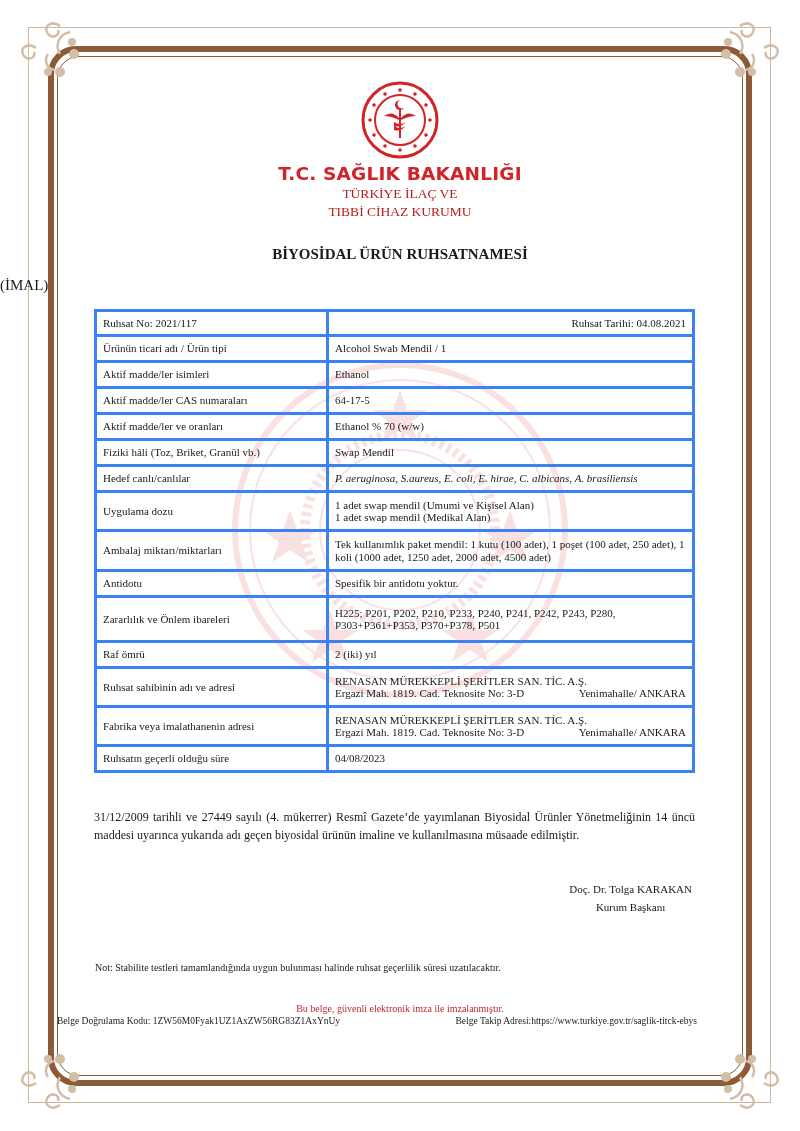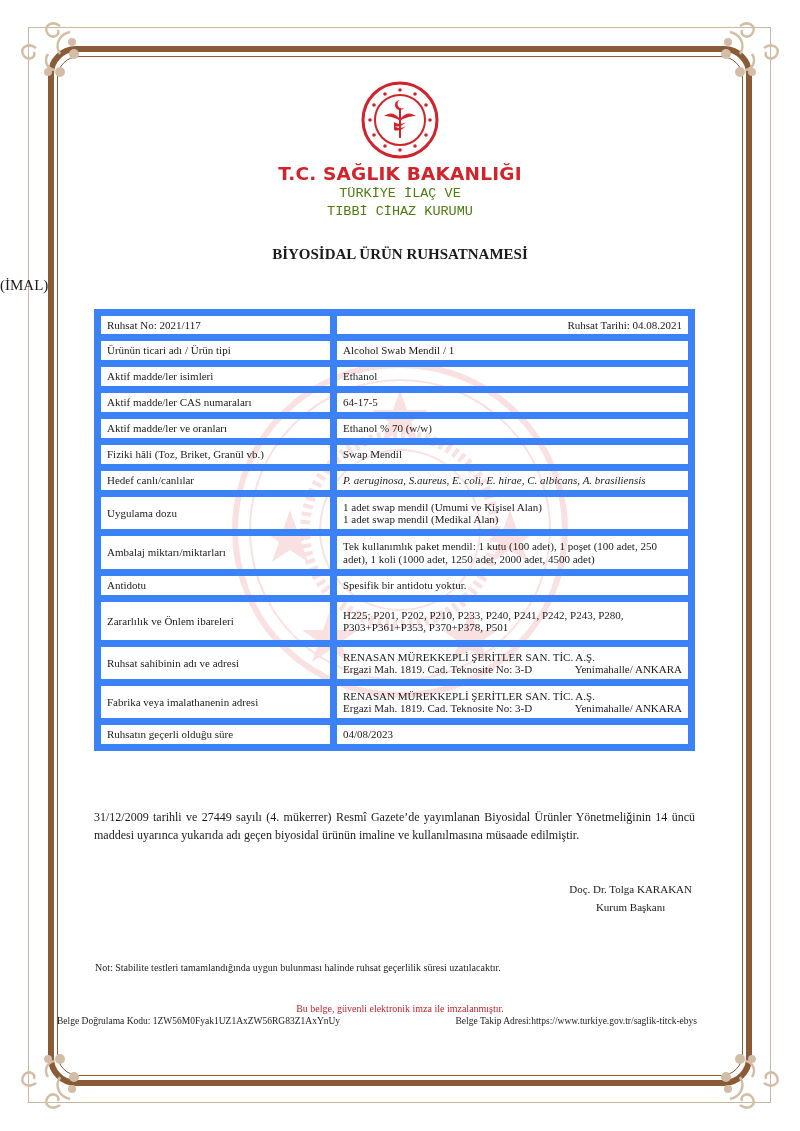--- a/index.html
+++ b/index.html
@@ -23,33 +23,33 @@
   
   .watermark { position: absolute; left: 230px; top: 360px; width: 340px; height: 340px;
                opacity: 0.13; pointer-events: none; }
 
   
   .logo { position: absolute; left: 360px; top: 80px; width: 80px; height: 80px; }
   .org-main { position: absolute; top: 163px; left: 0; width: 800px; text-align: center;
               font-family: "DejaVu Sans", "Liberation Sans", sans-serif; font-weight: bold;
               font-size: 18.5px; color: #d2232a; letter-spacing: 0.2px; }
   .org-sub { position: absolute; left: 0; width: 800px; text-align: center;
-             font-family: Liberation Mono, monospace; font-size: 13.5px; color: #4d7c0f; }
+             font-family: Liberation Serif, serif; font-size: 13.5px; color: #b91c1c; }
   .org-sub.l1 { top: 186px; }
   .org-sub.l2 { top: 204px; }
 
   .doc-title { position: absolute; top: 246px; left: 0; width: 800px; text-align: center;
                font-weight: bold; font-size: 15px; }
   .doc-subtitle { position: absolute; top: 277px; left: 0; width: 800px; 
                   font-size: 15px; }
 
   
   table.lic { position: absolute; left: 94px; top: 309px; width: 601px;
               border-collapse: collapse; font-size: 11px; }
-  table.lic td { border: 7px solid #3b82f6; padding: 0 6px; vertical-align: middle;
+  table.lic td { border: 3px solid #3b82f6; padding: 0 6px; vertical-align: middle;
                  line-height: 12.5px; margin-left: 14px; }
   table.lic td.k { width: 217px; }
   .right { text-align: right; }
   .italic { font-style: italic; }
   .addr-line2 { display: flex; justify-content: space-between; }
 
   
   .para { position: absolute; left: 94px; top: 808px; width: 601px; font-size: 12px;
           line-height: 18px; text-align: justify; }
   .sign { position: absolute; right: 108px; top: 880px; text-align: center; font-size: 11px;
@@ -212,20 +212,24 @@
     <td>Tek kullanımlık paket mendil: 1 kutu (100 adet), 1 poşet (100 adet, 250 adet), 1 koli (1000 adet, 1250 adet, 2000 adet, 4500 adet)</td>
   </tr>
   <tr style="height:26px">
     <td class="k">Antidotu</td>
     <td>Spesifik bir antidotu yoktur.</td>
   </tr>
   <tr style="height:45px">
     <td class="k">Zararlılık ve Önlem ibareleri</td>
     <td>H225; P201, P202, P210, P233, P240, P241, P242, P243, P280, P303+P361+P353, P370+P378, P501</td>
   </tr>
+  <tr style="height:26px">
+    <td class="k">Raf ömrü</td>
+    <td>2 (iki) yıl</td>
+  </tr>
   <tr style="height:39px">
     <td class="k">Ruhsat sahibinin adı ve adresi</td>
     <td>
       <div>RENASAN MÜREKKEPLİ ŞERİTLER SAN. TİC. A.Ş.</div>
       <div class="addr-line2">
         <span>Ergazi Mah. 1819. Cad. Teknosite No: 3-D</span>
         <span>Yenimahalle/ ANKARA</span>
       </div>
     </td>
   </tr>

